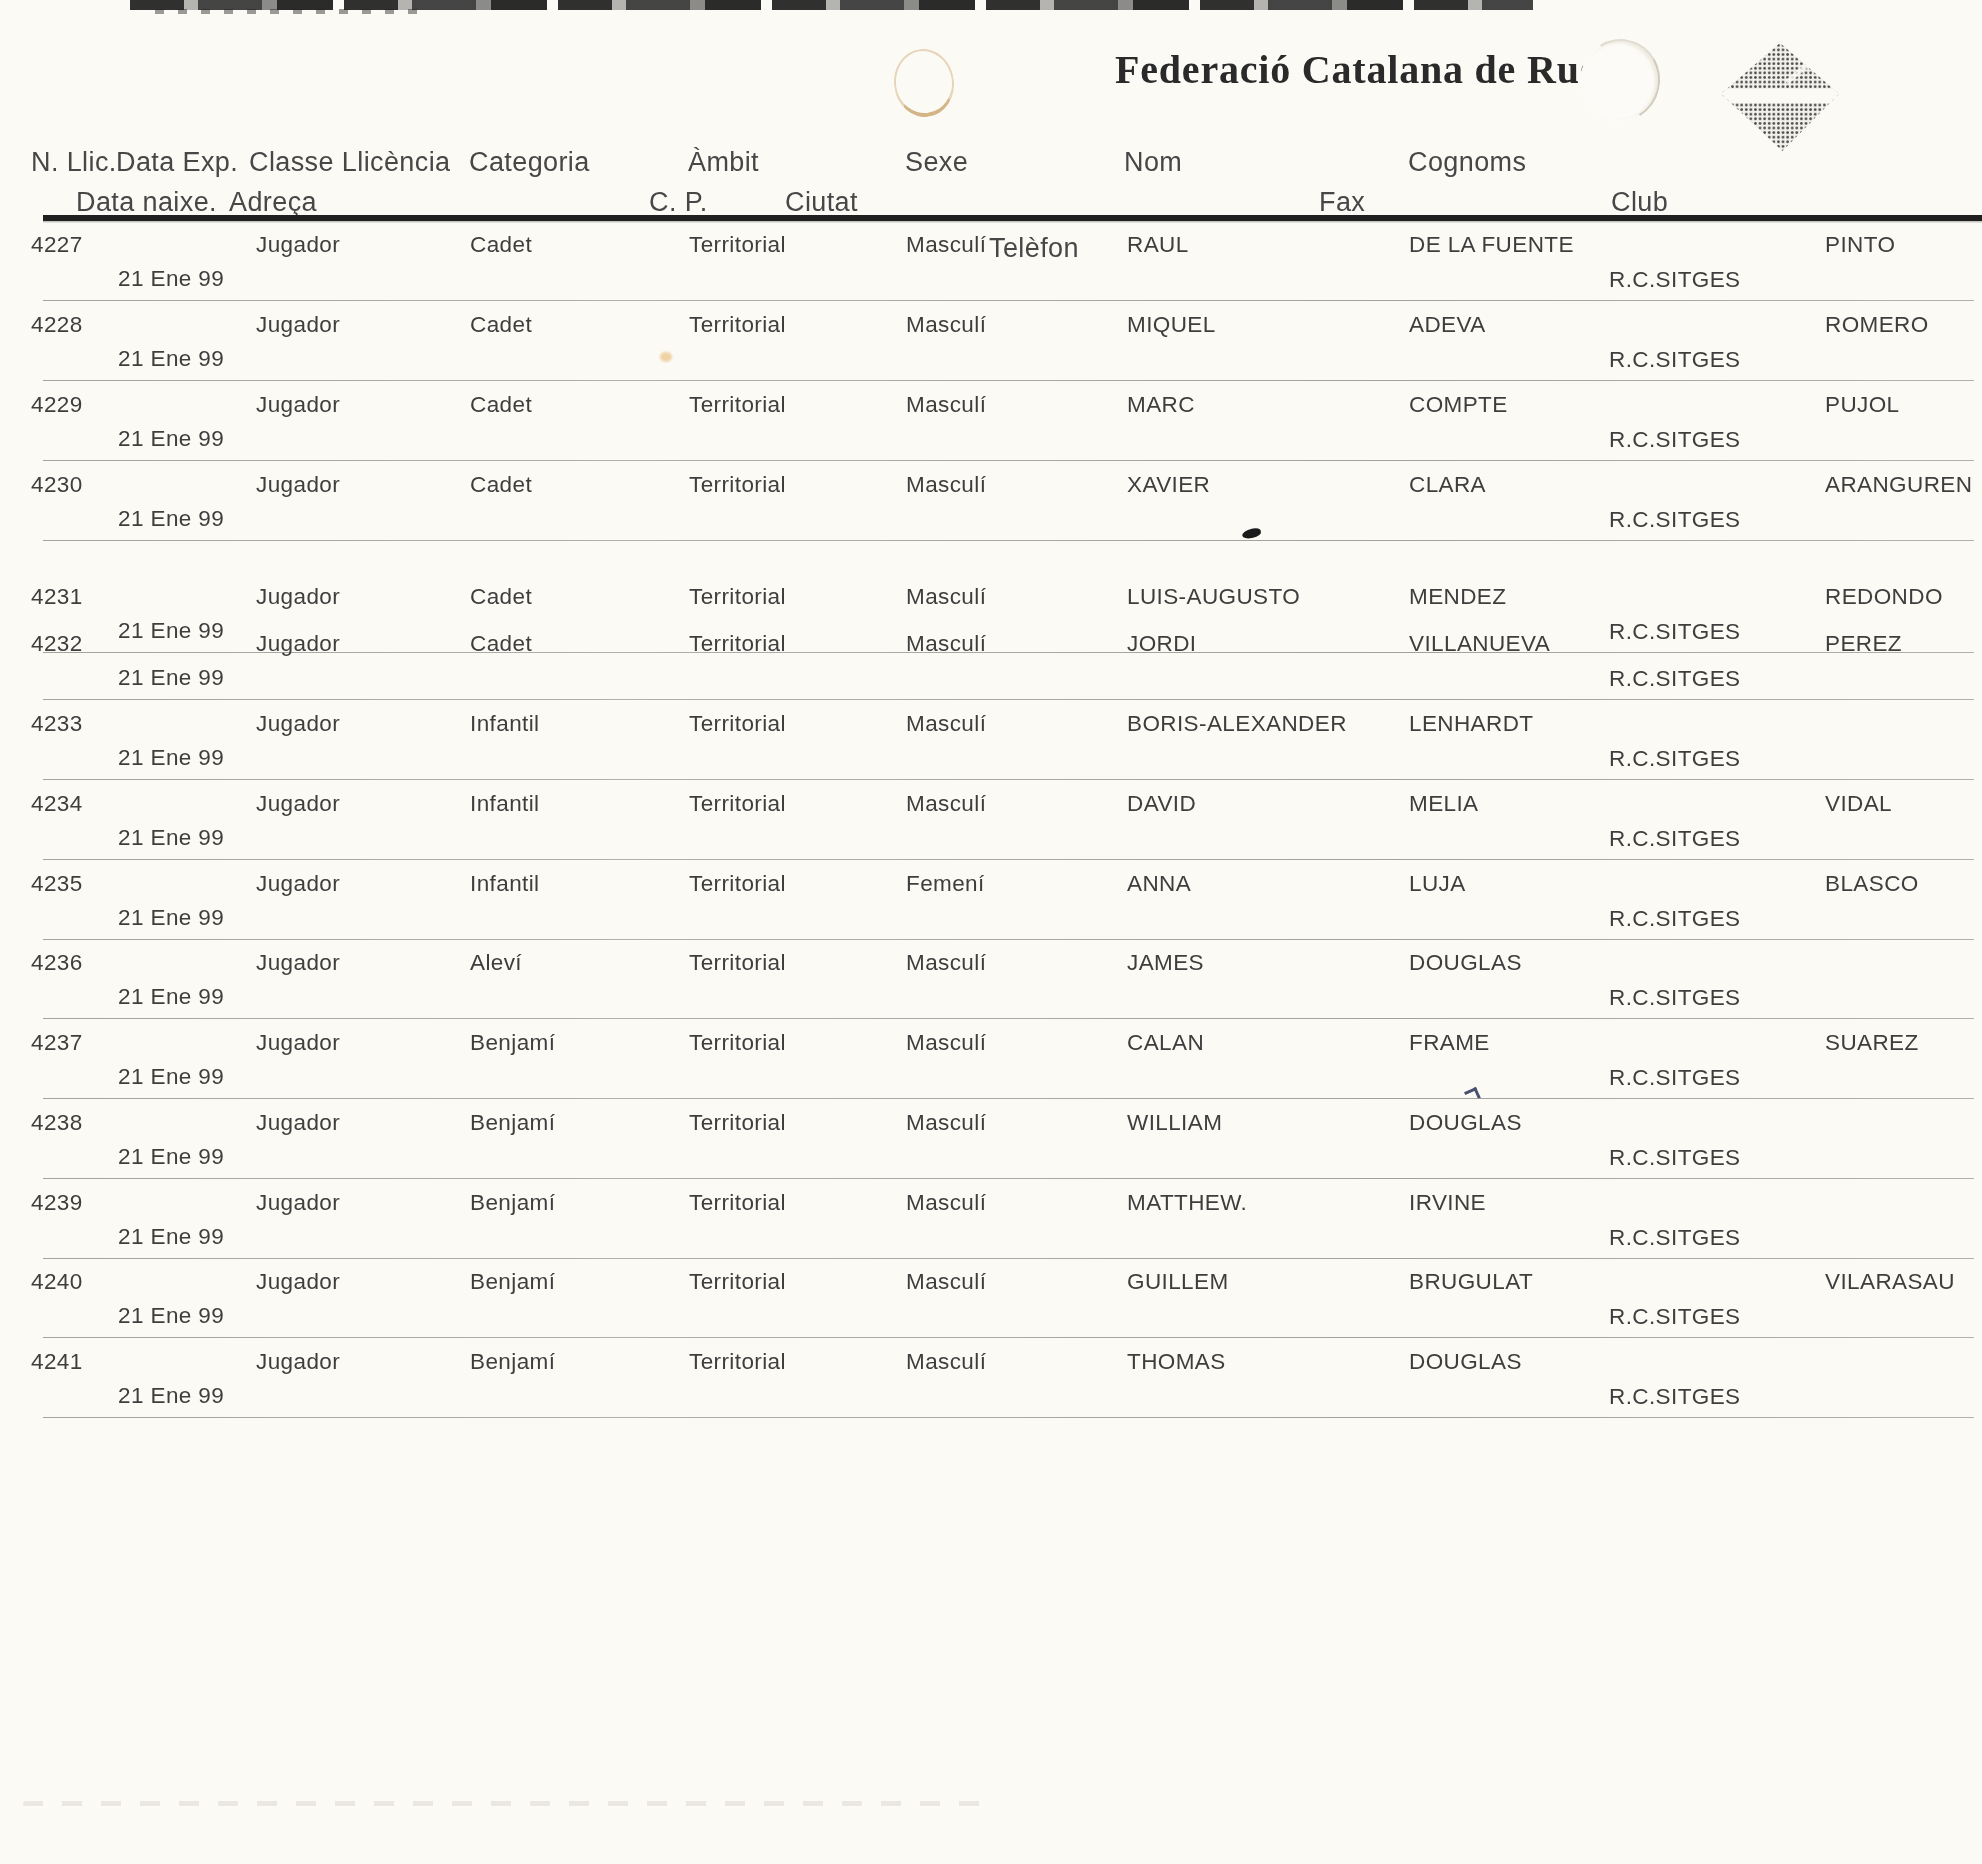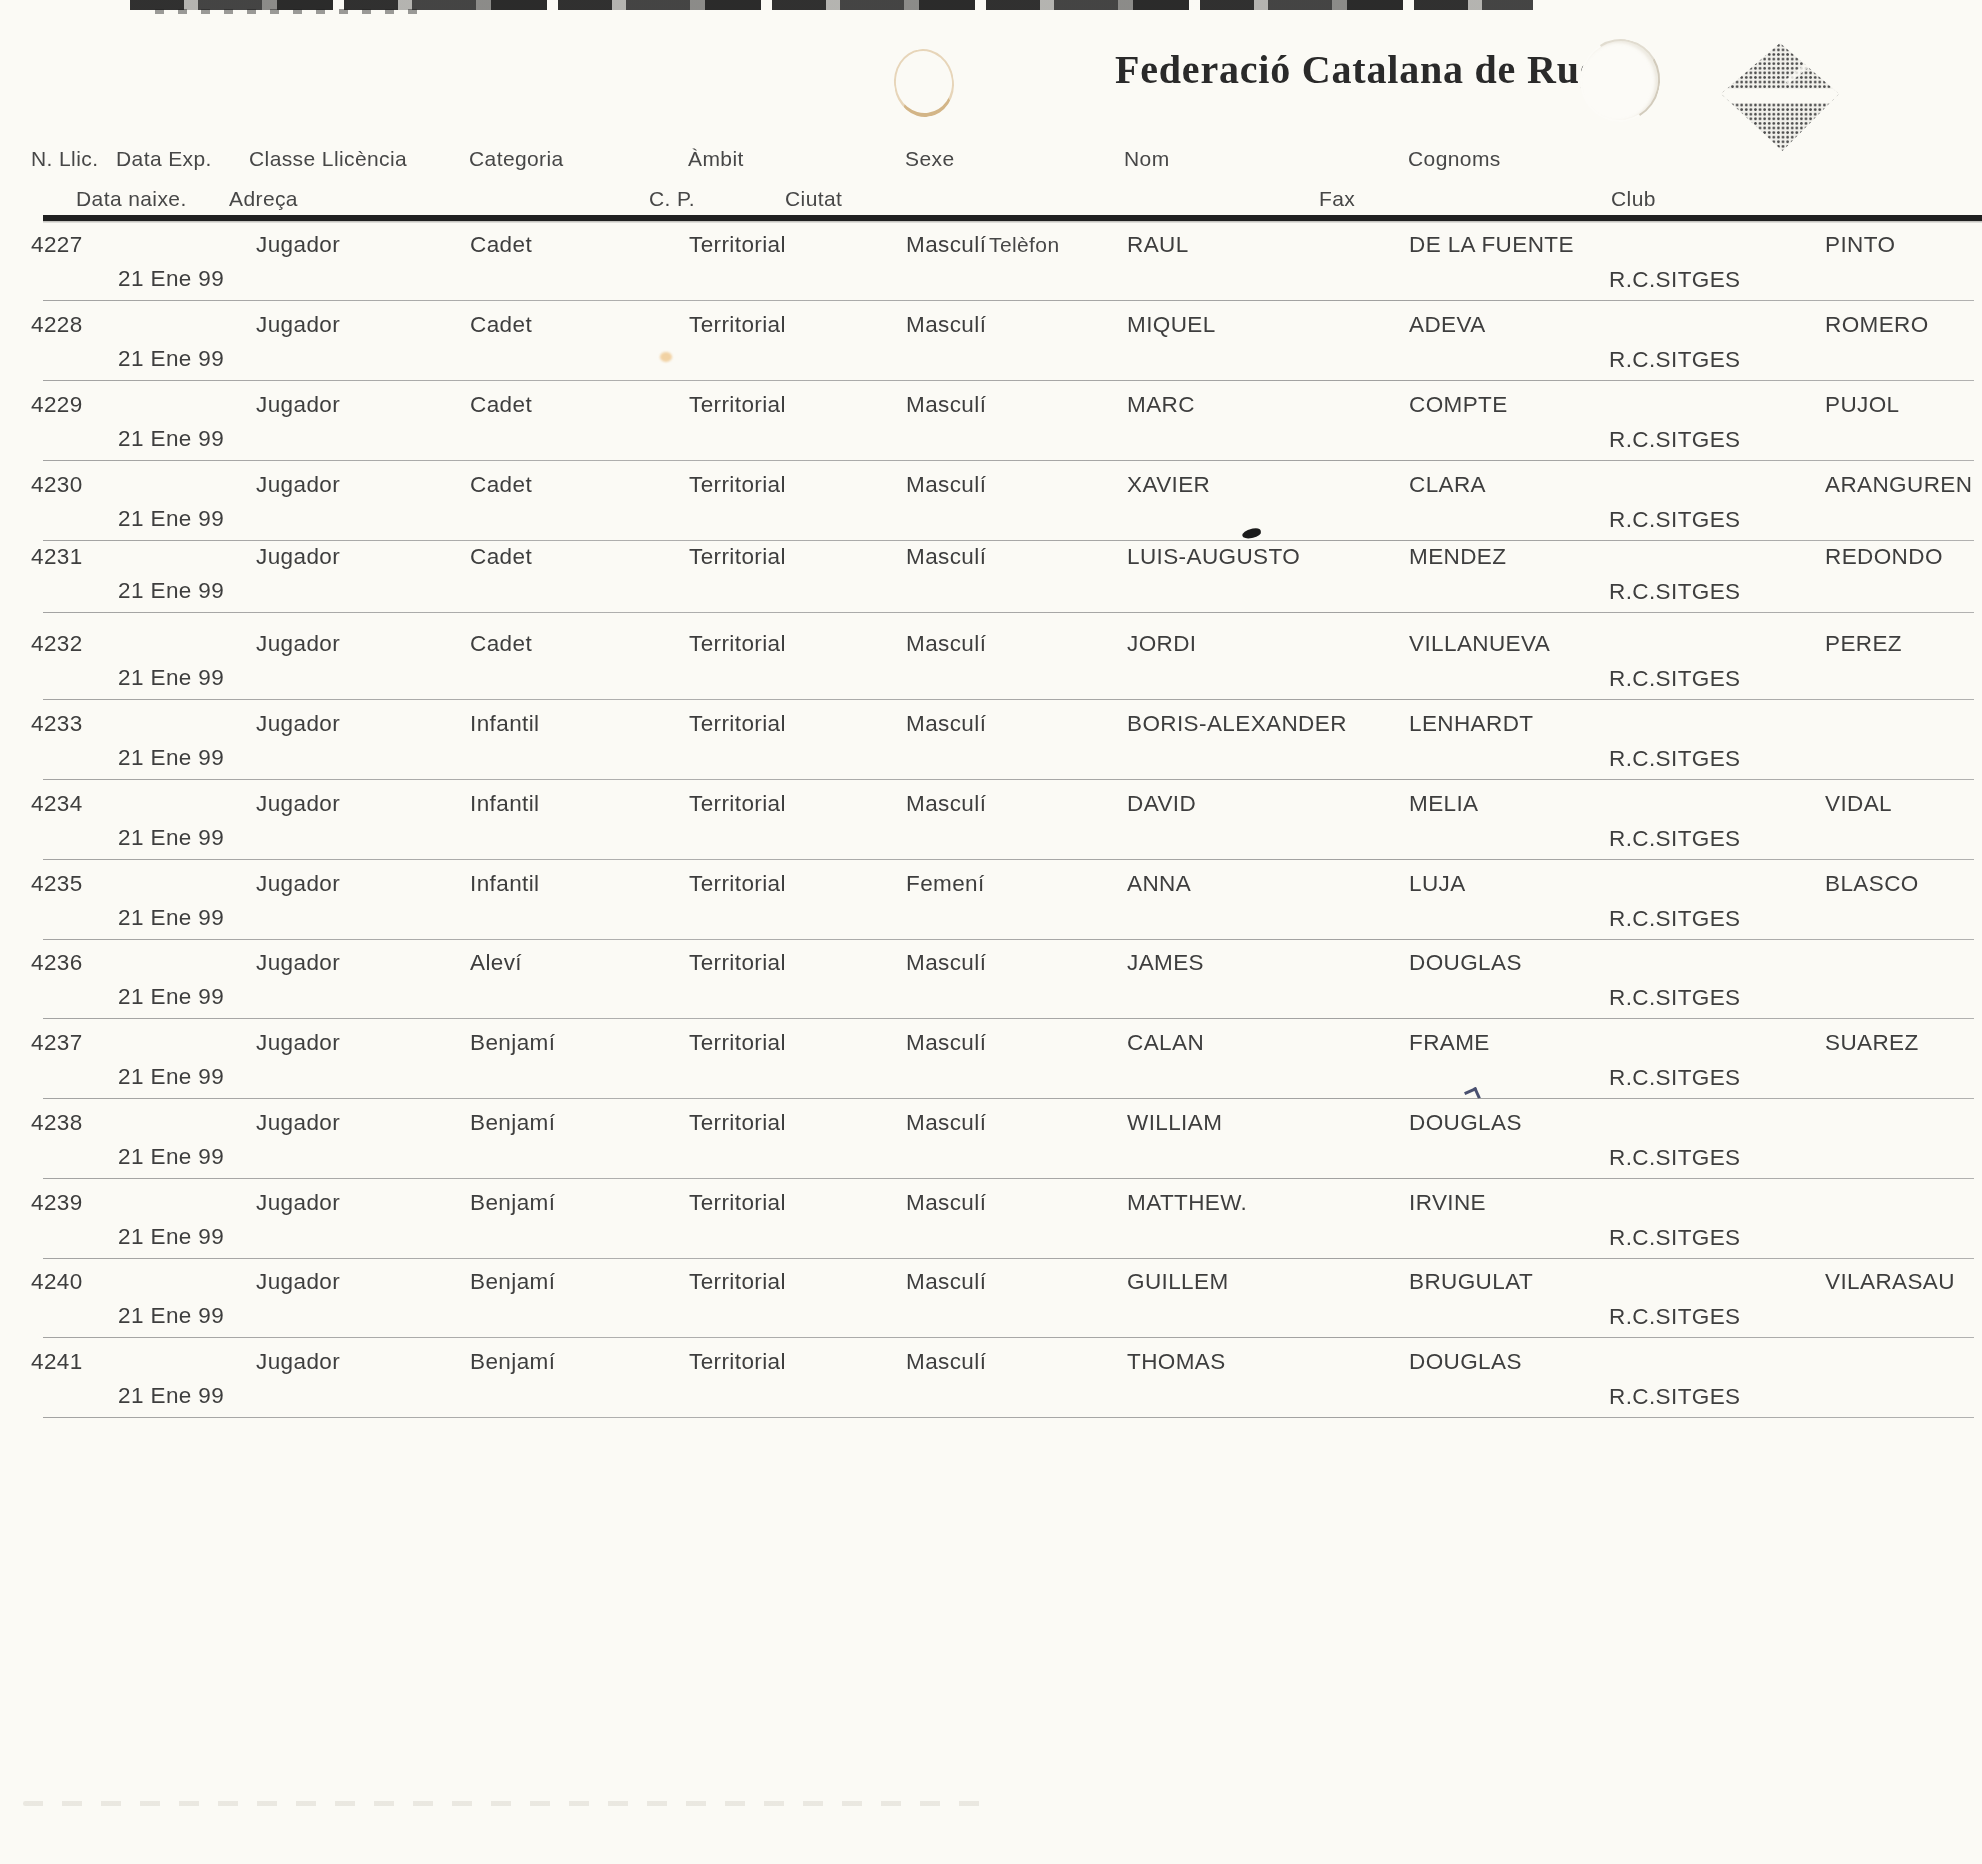--- a/index.html
+++ b/index.html
@@ -84,21 +84,21 @@
     background-color:rgba(120,120,120,.07);
     background-image:radial-gradient(circle, #4e4e4e 1.1px, rgba(78,78,78,0) 1.5px);
     background-size:4.6px 4.6px;
   }
   .logo i{position:absolute;background:#fbfaf5;display:block;}
   .logo .band{left:-5%;width:110%;top:43%;height:13%;}
   .logo .d1{left:8%;top:60%;width:120%;height:7px;transform:rotate(43deg);transform-origin:left top;}
   .logo .d2{left:52%;top:22%;width:34%;height:5.4px;transform:rotate(-40deg);opacity:.8;}
 
   
-  .h{position:absolute;white-space:nowrap;font-size:21px;color:#474747;letter-spacing:0.4px;}
+  .h{position:absolute;white-space:nowrap;font-size:27px;color:#474747;letter-spacing:0.4px;}
   .hr1{top:147px;} .hr2{top:187px;}
   .hx-nllic{left:31px;}   .hx-dataexp{left:116px;} .hx-classe{left:249px;}
   .hx-categoria{left:469px;} .hx-ambit{left:688px;} .hx-sexe{left:905px;}
   .hx-nom{left:1124px;}   .hx-cognoms{left:1408px;}
   .hx-naixe{left:76px;}   .hx-adreca{left:229px;}  .hx-cp{left:649px;}
   .hx-ciutat{left:785px;} .hx-telefon{left:989px;margin-top:46px;}.hx-fax{left:1319px;}
   .hx-club{left:1611px;}
 
   .thick-rule{
     position:absolute;left:43px;top:215px;width:1940px;height:6.2px;
@@ -208,21 +208,21 @@
       <span class="c cx-cat">Cadet</span>
       <span class="c cx-ambit">Territorial</span>
       <span class="c cx-sexe">Masculí</span>
       <span class="c cx-nom">XAVIER</span>
       <span class="c cx-cog1">CLARA</span>
       <span class="c cx-cog2">ARANGUREN</span>
       <span class="c cx-club">R.C.SITGES</span>
       <span class="sep"></span>
     </div>
 
-    <div class="row" style="top: 533px; padding-left: 8px;">
+    <div class="row" style="top: 573px; padding-left: 8px;">
       <span class="c cx-num">4231</span>
       <span class="c cx-date">21 Ene 99</span>
       <span class="c cx-classe">Jugador</span>
       <span class="c cx-cat">Cadet</span>
       <span class="c cx-ambit">Territorial</span>
       <span class="c cx-sexe">Masculí</span>
       <span class="c cx-nom">LUIS-AUGUSTO</span>
       <span class="c cx-cog1">MENDEZ</span>
       <span class="c cx-cog2">REDONDO</span>
       <span class="c cx-club">R.C.SITGES</span>

